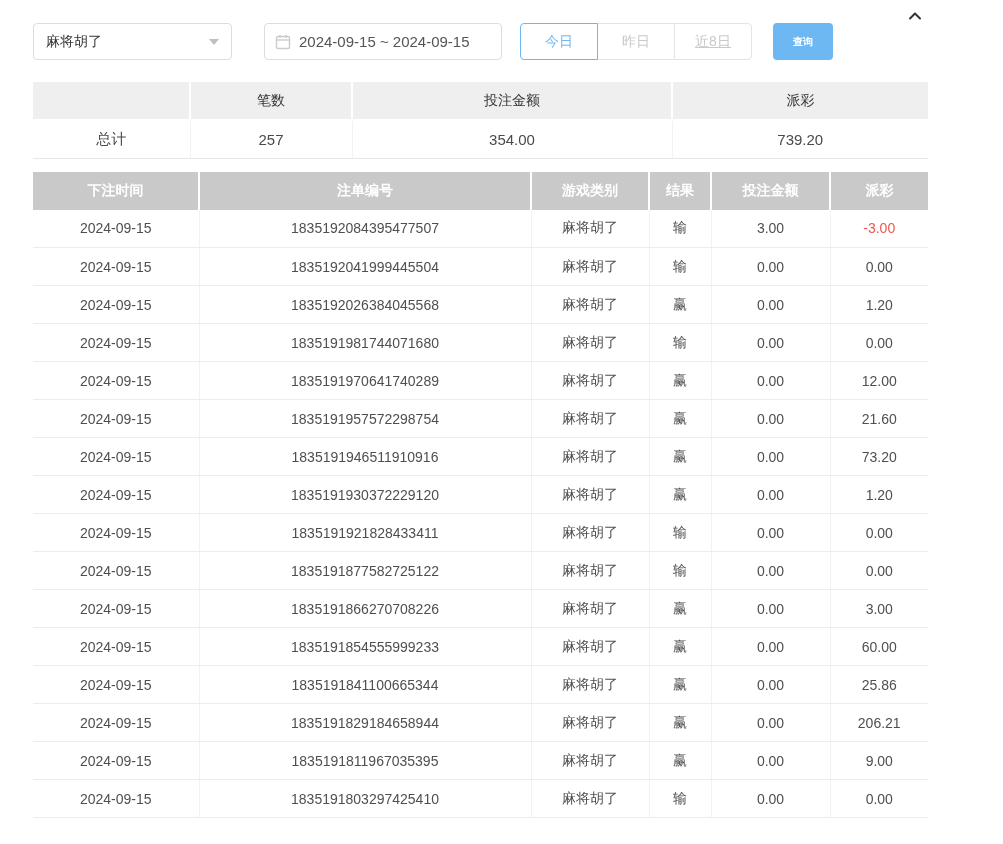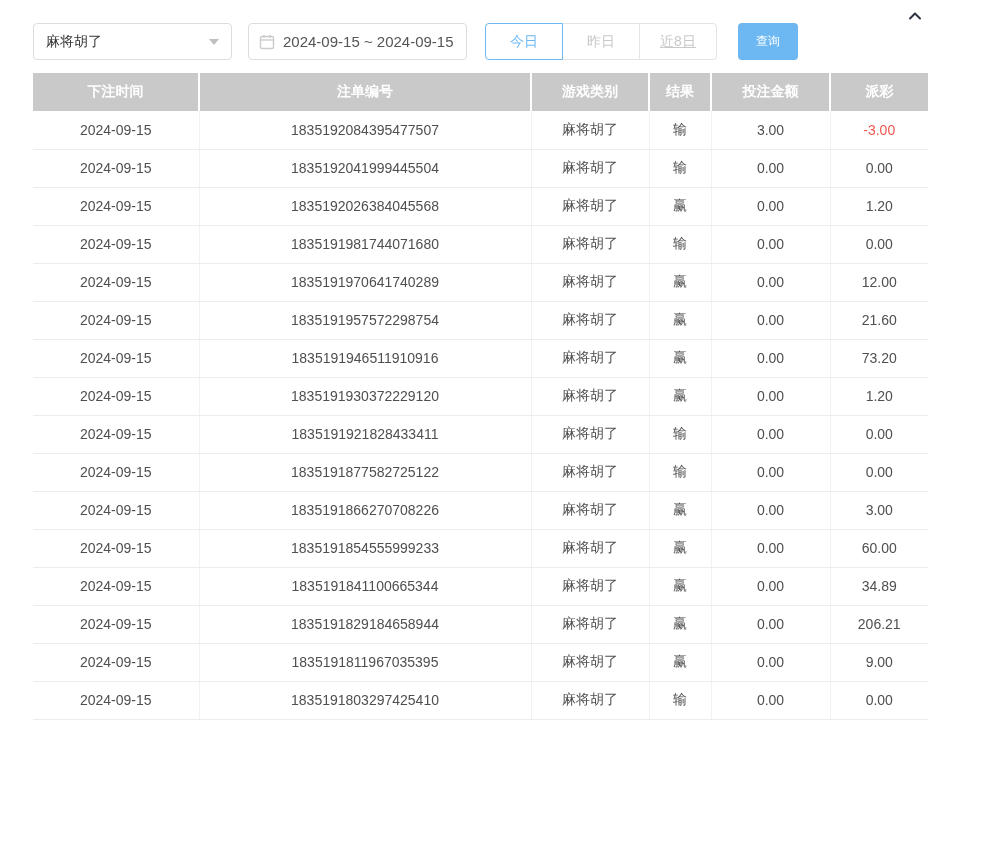--- a/index.html
+++ b/index.html
@@ -26,31 +26,31 @@
   .collapse-btn{position:absolute;top:6px;right:78px;width:20px;height:20px;cursor:pointer;
     display:flex;align-items:center;justify-content:center;background:none;border:none;padding:0;}
 
   
   .filter-row{display:flex;align-items:center;margin-top:23px;height:37px;}
   .select-box{width:199px;height:37px;border:1px solid #ddd;border-radius:4px;
     display:flex;align-items:center;justify-content:space-between;padding:0 12px;
     font-size:14px;color:#333;cursor:pointer;background:#fff;}
   .caret-down{width:0;height:0;border-left:5px solid transparent;border-right:5px solid transparent;
     border-top:6px solid #bfbfbf;}
-  .date-box{margin-left:16px;width:219px;height:37px;border:1px solid #ddd;border-radius:4px;
+  .date-box{margin-left:32px;width:238px;height:37px;border:1px solid #ddd;border-radius:4px;
     display:flex;align-items:center;padding:0 10px;font-size:15px;color:#555;cursor:pointer;background:#fff;}
   .date-box .cal{margin-right:8px;flex:0 0 auto;display:flex;}
   .btn-group{display:flex;margin-left:14px;}
   .range-btn{height:37px;min-width:78px;padding:0 18px;background:#fff;border:1px solid #e4e4e4;
     font-size:14px;color:#c9c9c9;cursor:pointer;margin-left:-1px;font-family:inherit;}
   .range-btn:first-child{margin-left:4px;border-radius:4px 0 0 4px;}
   .range-btn:last-child{border-radius:0 4px 4px 0;text-decoration:underline;}
   .range-btn.active{border:1px solid var(--accent);color:var(--accent);position:relative;z-index:2;}
   .search-btn{margin-left:21px;height:37px;width:60px;background:var(--accent);color:#fff;
-    border:none;border-radius:4px;font-size:12px;font-weight:normal;cursor:pointer;font-family:inherit;}
+    border:none;border-radius:4px;font-size:10px;font-weight:bold;cursor:pointer;font-family:inherit;}
 
   
   table{border-collapse:collapse;table-layout:fixed;width:895px;}
   th,td{height:38px;text-align:center;vertical-align:middle;overflow:hidden;white-space:nowrap;}
 
   .summary-table{margin-top:22px;}
   .summary-table th{background:var(--summary-bg);font-weight:normal;font-size:14px;color:#333;
     border-right:2px solid #fff;border-bottom:2px solid #fff;}
   .summary-table th:last-child{border-right:none;}
   .summary-table td{font-size:15px;color:#4a4a4a;border-bottom:1px solid #e8e8e8;
@@ -100,20 +100,44 @@
 
     <div class="btn-group">
       <button class="range-btn active">今日</button>
       <button class="range-btn">昨日</button>
       <button class="range-btn">近8日</button>
     </div>
 
     <button class="search-btn">查询</button>
   </div>
 
+  <table class="summary-table">
+    <colgroup>
+        <col style="width:157px">
+        <col style="width:162px">
+        <col style="width:320px">
+        <col style="width:256px">
+      </colgroup>
+    <thead>
+      <tr>
+        <th></th>
+        <th>笔数</th>
+        <th>投注金额</th>
+        <th>派彩</th>
+      </tr>
+    </thead>
+    <tbody>
+      <tr>
+        <td>总计</td>
+        <td>257</td>
+        <td>354.00</td>
+        <td>739.20</td>
+      </tr>
+    </tbody>
+  </table>
 
   <table class="records-table">
     <colgroup>
         <col style="width:166px">
         <col style="width:332px">
         <col style="width:118px">
         <col style="width:62px">
         <col style="width:119px">
         <col style="width:98px">
       </colgroup>
@@ -223,21 +247,21 @@
           <td>赢</td>
           <td>0.00</td>
           <td>60.00</td>
         </tr>
         <tr>
           <td>2024-09-15</td>
           <td>1835191841100665344</td>
           <td>麻将胡了</td>
           <td>赢</td>
           <td>0.00</td>
-          <td>34.89</td>
+          <td>25.86</td>
         </tr>
         <tr>
           <td>2024-09-15</td>
           <td>1835191829184658944</td>
           <td>麻将胡了</td>
           <td>赢</td>
           <td>0.00</td>
           <td>206.21</td>
         </tr>
         <tr>

